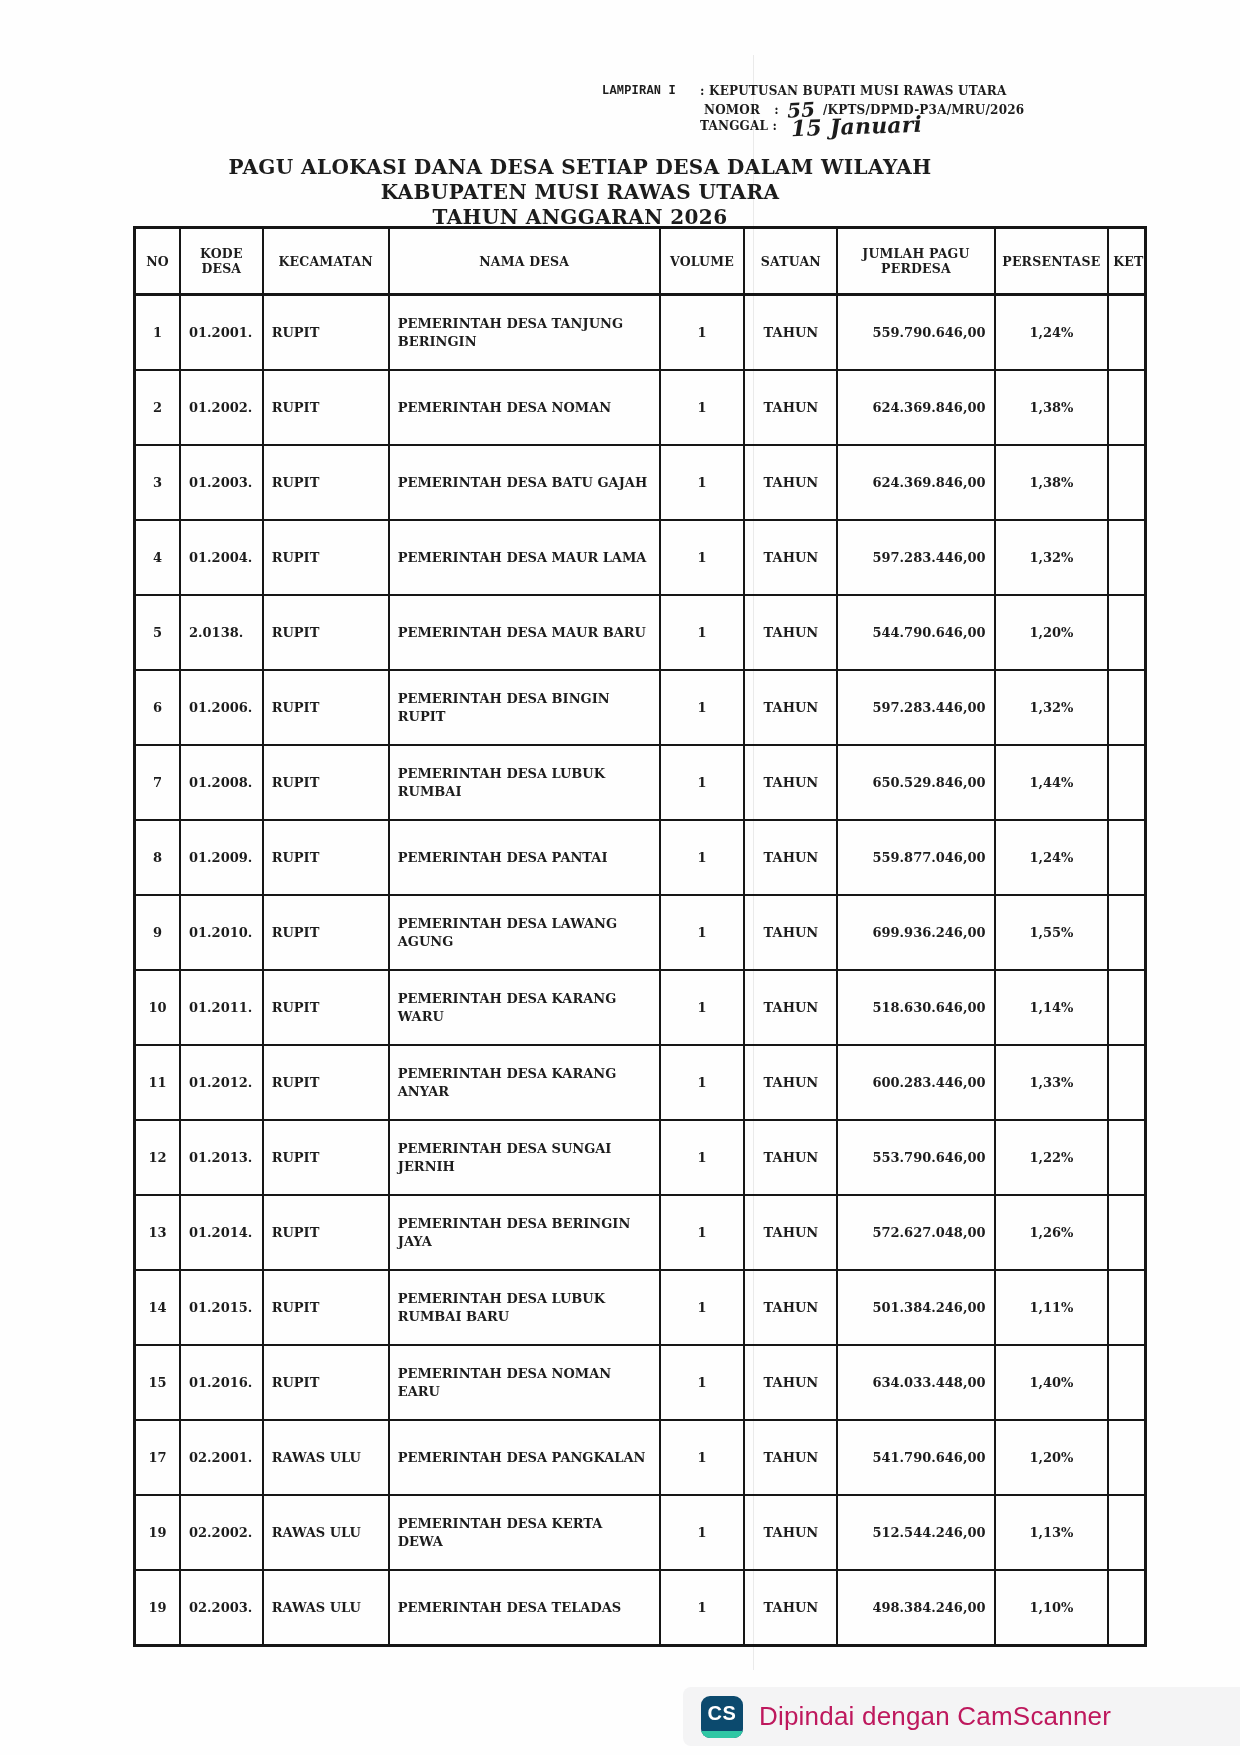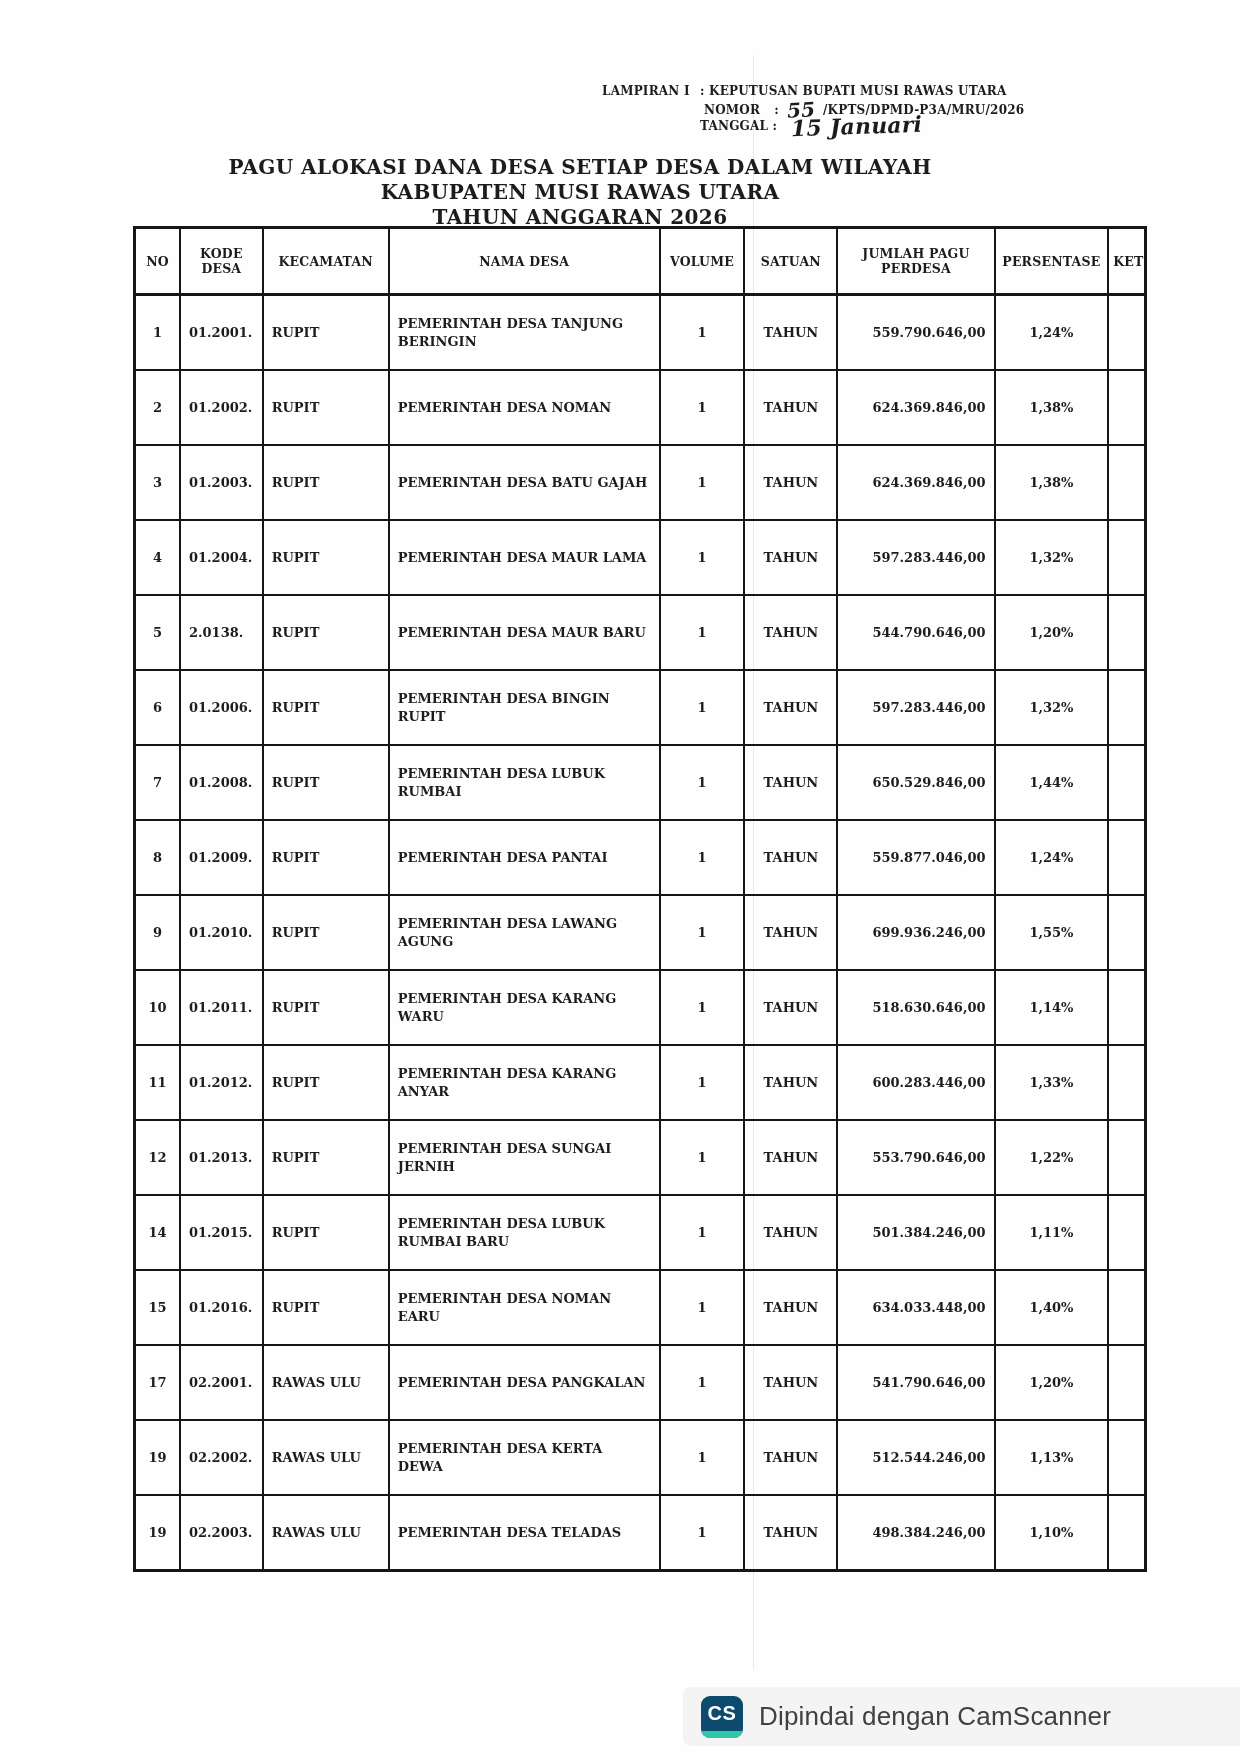--- a/index.html
+++ b/index.html
@@ -11,21 +11,21 @@
     color:#1c1c1c;
     overflow:hidden;
   }
   
   .crease{position:absolute;left:753px;top:55px;width:1px;height:1615px;background:#dedede;opacity:.65;}
 
   
   .doc-header{position:absolute;left:602px;top:84px;font-size:12px;font-weight:700;letter-spacing:.2px;}
   .dh-line{position:relative;white-space:nowrap;}
   .dh-line1{display:flex;}
-  .dh-line1 .lbl{width:98px;}
+  .dh-line1 .lbl{width:98px;font-family:Liberation Mono, monospace;}
   .dh-line2{margin-top:5px;display:flex;align-items:flex-start;padding-left:102px;}
   .dh-line3{margin-top:2px;display:flex;align-items:center;padding-left:98px;}
   .hand{font-style:italic;font-weight:700;font-size:20px;line-height:14px;display:inline-block;transform:rotate(-3deg);margin:0 8px;}
   .hand-date{font-size:22px;margin-left:14px;transform:rotate(-2deg);}
   .typed{font-weight:700;}
 
   
   .doc-title{position:absolute;left:135px;top:155px;width:890px;text-align:center;
     font-weight:700;font-size:20px;line-height:25px;letter-spacing:.4px;}
 
@@ -267,20 +267,31 @@
       <td class="t-kode">01.2013.</td>
       <td class="t-kec">RUPIT</td>
       <td class="t-nama">PEMERINTAH DESA SUNGAI JERNIH</td>
       <td class="t-vol">1</td>
       <td class="t-sat">TAHUN</td>
       <td class="t-jml">553.790.646,00</td>
       <td class="t-pct">1,22%</td>
       <td class="t-ket"></td>
     </tr>
 
+    <tr>
+      <td class="t-no">13</td>
+      <td class="t-kode">01.2014.</td>
+      <td class="t-kec">RUPIT</td>
+      <td class="t-nama">PEMERINTAH DESA BERINGIN JAYA</td>
+      <td class="t-vol">1</td>
+      <td class="t-sat">TAHUN</td>
+      <td class="t-jml">572.627.048,00</td>
+      <td class="t-pct">1,26%</td>
+      <td class="t-ket"></td>
+    </tr>
 
     <tr>
       <td class="t-no">14</td>
       <td class="t-kode">01.2015.</td>
       <td class="t-kec">RUPIT</td>
       <td class="t-nama">PEMERINTAH DESA LUBUK RUMBAI BARU</td>
       <td class="t-vol">1</td>
       <td class="t-sat">TAHUN</td>
       <td class="t-jml">501.384.246,00</td>
       <td class="t-pct">1,11%</td>
@@ -336,16 +347,16 @@
       <td class="t-ket"></td>
     </tr>
   </tbody>
   </table>
 
   <div class="cs-bar" style="background: rgb(244, 244, 245);">
     <div class="cs-icon" style="background: #0c4a6e;">
       <span class="cs-top">CS</span>
       <div class="cs-teal" style="background: rgb(47, 199, 164);"></div>
     </div>
-    <span class="cs-text" style="color: #404040;">Dipindai dengan CamScanner</span>
+    <span class="cs-text" style="color: #be185d;">Dipindai dengan CamScanner</span>
   </div>
 
 </div>
 
 </body></html>

